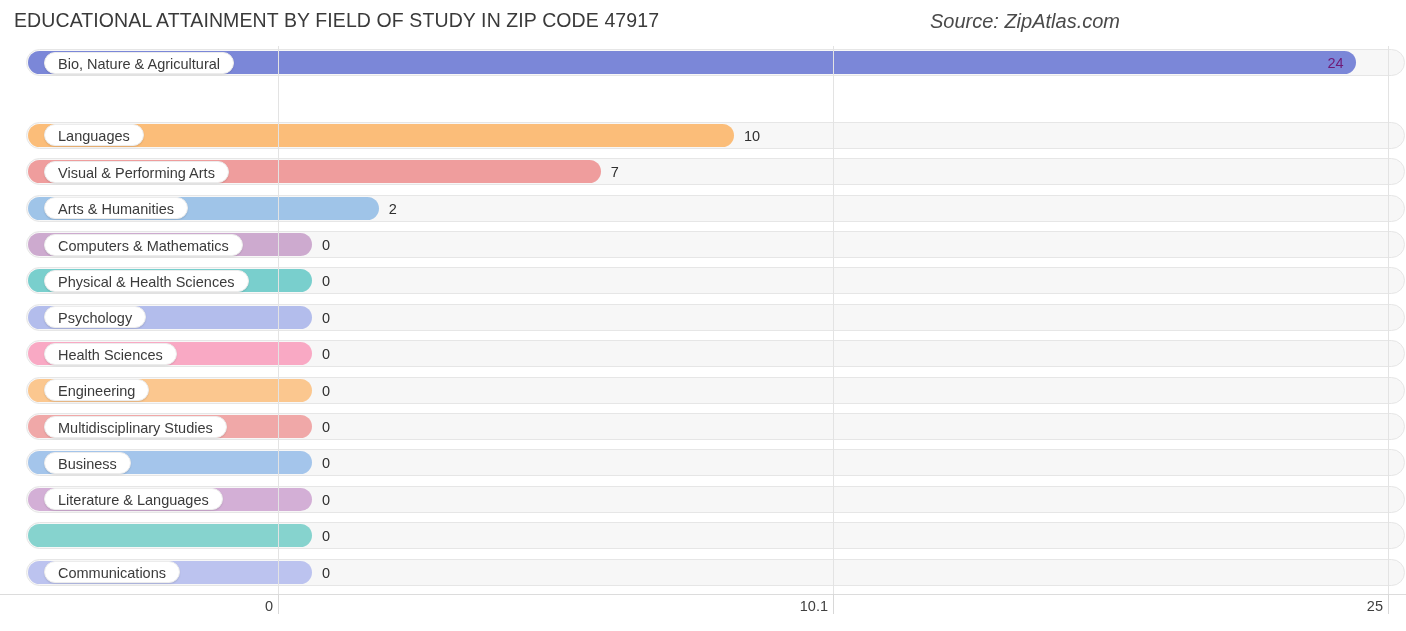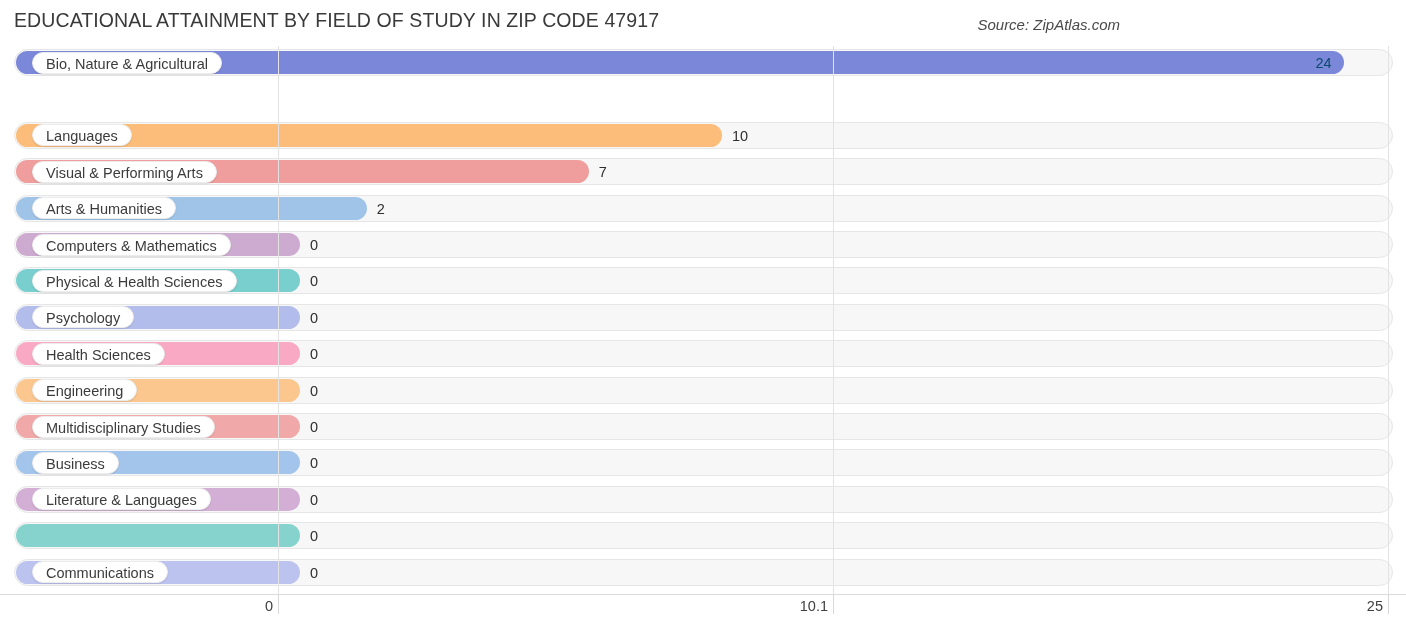--- a/index.html
+++ b/index.html
@@ -28,22 +28,22 @@
     left: 14px;
     top: 9px;
     font-size: 19.5px;
     letter-spacing: 0.1px;
     color: #3a3a3a;
     white-space: nowrap;
   }
   .source-note {
     position: absolute;
     right: 12px;
-    top: 16px;
-    font-size: 15px;
+    top: 10px;
+    font-size: 20px;
     font-style: italic;
     color: #4a4a4a;
     white-space: nowrap;
   }
 
   
   .plot {
     position: absolute;
     left: 0;
     top: 46px;
@@ -60,21 +60,21 @@
     background: #e3e3e3;
   }
 
   .rows {
     position: absolute;
     left: 0; top: 0; right: 0; bottom: 0;
   }
 
   .row {
     position: absolute;
-    left: 0;
+    left: 12px;
     width: 1123px;
     height: 36.4px;
   }
 
   
   .track {
     position: absolute;
     left: 14px;
     top: 3px;
     width: 1379px;
@@ -116,21 +116,21 @@
   
   .value {
     position: absolute;
     top: 6px;
     height: 22px;
     line-height: 22px;
     font-size: 14.5px;
     white-space: nowrap;
   }
   .value.inside {
-    color: #0c4a6e;
+    color: #701a75;
     transform: translateX(-100%);
   }
   .value.outside {
     color: #2f2f2f;
   }
 
   
   .axis {
     position: absolute;
     left: 0;

